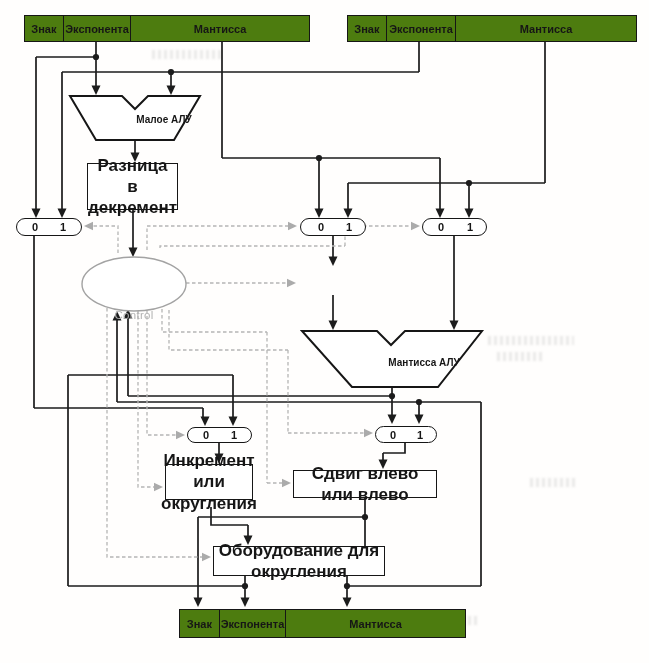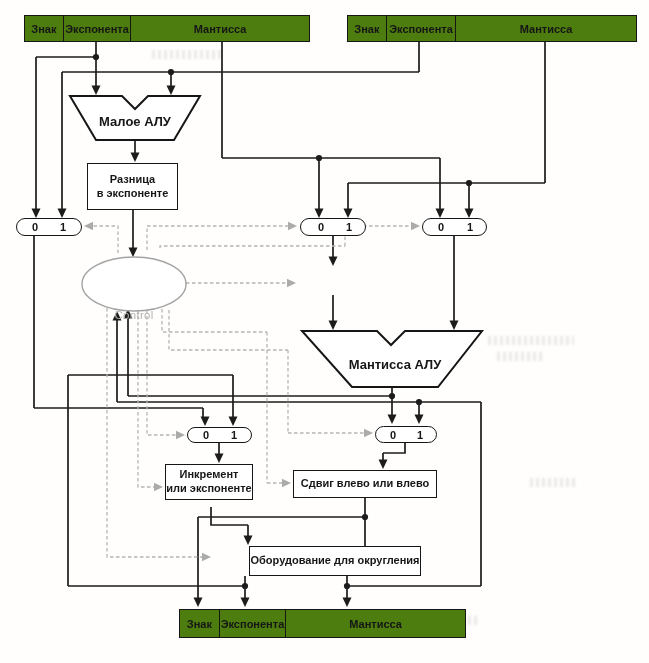--- a/index.html
+++ b/index.html
@@ -1,29 +1,29 @@
 <!DOCTYPE html>
 <html><head>
 <meta charset="utf-8">
 <style>
   html,body{margin:0;padding:0;background:#fff;}
   #stage{position:relative;width:649px;height:663px;background:#fffefd;overflow:hidden;
          font-family:"Liberation Sans","DejaVu Sans",sans-serif;color:#161616;}
   #wires{position:absolute;left:0;top:0;z-index:1;}
   .blk{position:absolute;z-index:2;box-sizing:border-box;background:#fff;border:1.7px solid #161616;
        display:flex;align-items:center;justify-content:center;text-align:center;
-       font-size:11px;font-weight:bold;line-height:1.25;}
+       font-size:17px;font-weight:bold;line-height:1.25;}
   .reg{position:absolute;z-index:2;box-sizing:border-box;background:#4d7c0f;border:1.8px solid #161616;
        display:flex;font-size:11px;font-weight:bold;}
   .cell{box-sizing:border-box;display:flex;align-items:center;justify-content:center;height:100%;}
   .cell + .cell{border-left:1.8px solid #161616;text-align:right;}
   .mux{position:absolute;z-index:2;box-sizing:border-box;background:#fff;border:1.8px solid #161616;
        border-radius:10px;font-size:11px;font-weight:bold;}
   .mux span{position:absolute;top:50%;transform:translate(-50%,-52%);}
-  .alulabel{position:absolute;z-index:2;font-size:13px;font-weight:bold;text-align:center;background:transparent;}
+  .alulabel{position:absolute;z-index:2;font-size:10px;font-weight:bold;text-align:center;background:transparent;padding-left:29px;}
   .ctrl-label{position:absolute;z-index:2;font-size:11.5px;color:#b3b3b3;text-align:center;letter-spacing:.3px;}
   .smudge{position:absolute;z-index:0;height:9px;opacity:.14;filter:blur(1.2px);
           background:repeating-linear-gradient(90deg,#6b6b6b 0 3px,transparent 3px 6px);}
 </style>
 </head>
 <body>
 
 <div id="stage">
 
   <div class="smudge" style="left:152px;top:50px;width:70px;"></div>
@@ -150,35 +150,35 @@
     <div class="cell" style="width:67px;">Экспонента</div>
     <div class="cell" style="width:181px;">Мантисса</div>
   </div>
 
   <div class="alulabel" style="left:85px;top:114px;width:100px;">Малое АЛУ</div>
   <div class="alulabel" style="left:335px;top:357px;width:120px;">Мантисса АЛУ</div>
 
   <div class="blk" style="left:87px;top:163px;width:91px;height:47px;">
     <div>
       <div>Разница</div>
-      <div>в экспоненте</div>
+      <div>в декремент</div>
     </div>
   </div>
 
 
   <div class="blk" style="left:165px;top:464px;width:88px;height:36px;">
     <div>
       <div>Инкремент</div>
-      <div>или экспоненте</div>
+      <div>или округления</div>
     </div>
   </div>
 
   <div class="blk" style="left:293px;top:470px;width:144px;height:28px;">Сдвиг влево или влево</div>
 
-  <div class="blk" style="left:213px;top:546px;width:172px;height:30px;margin-left:36px;">Оборудование для округления</div>
+  <div class="blk" style="left:213px;top:546px;width:172px;height:30px;">Оборудование для округления</div>
 
   <div class="ctrl-label" style="left:94px;top:277px;width:80px;margin-top:32px;">Control</div>
 
   <div class="mux" style="left:16px;top:218px;width:66px;height:18px;">
     <span style="left:18px;">0</span>
     <span style="left:46px;">1</span>
   </div>
   <div class="mux" style="left:300px;top:218px;width:66px;height:18px;">
     <span style="left:20px;">0</span>
     <span style="left:48px;">1</span>

